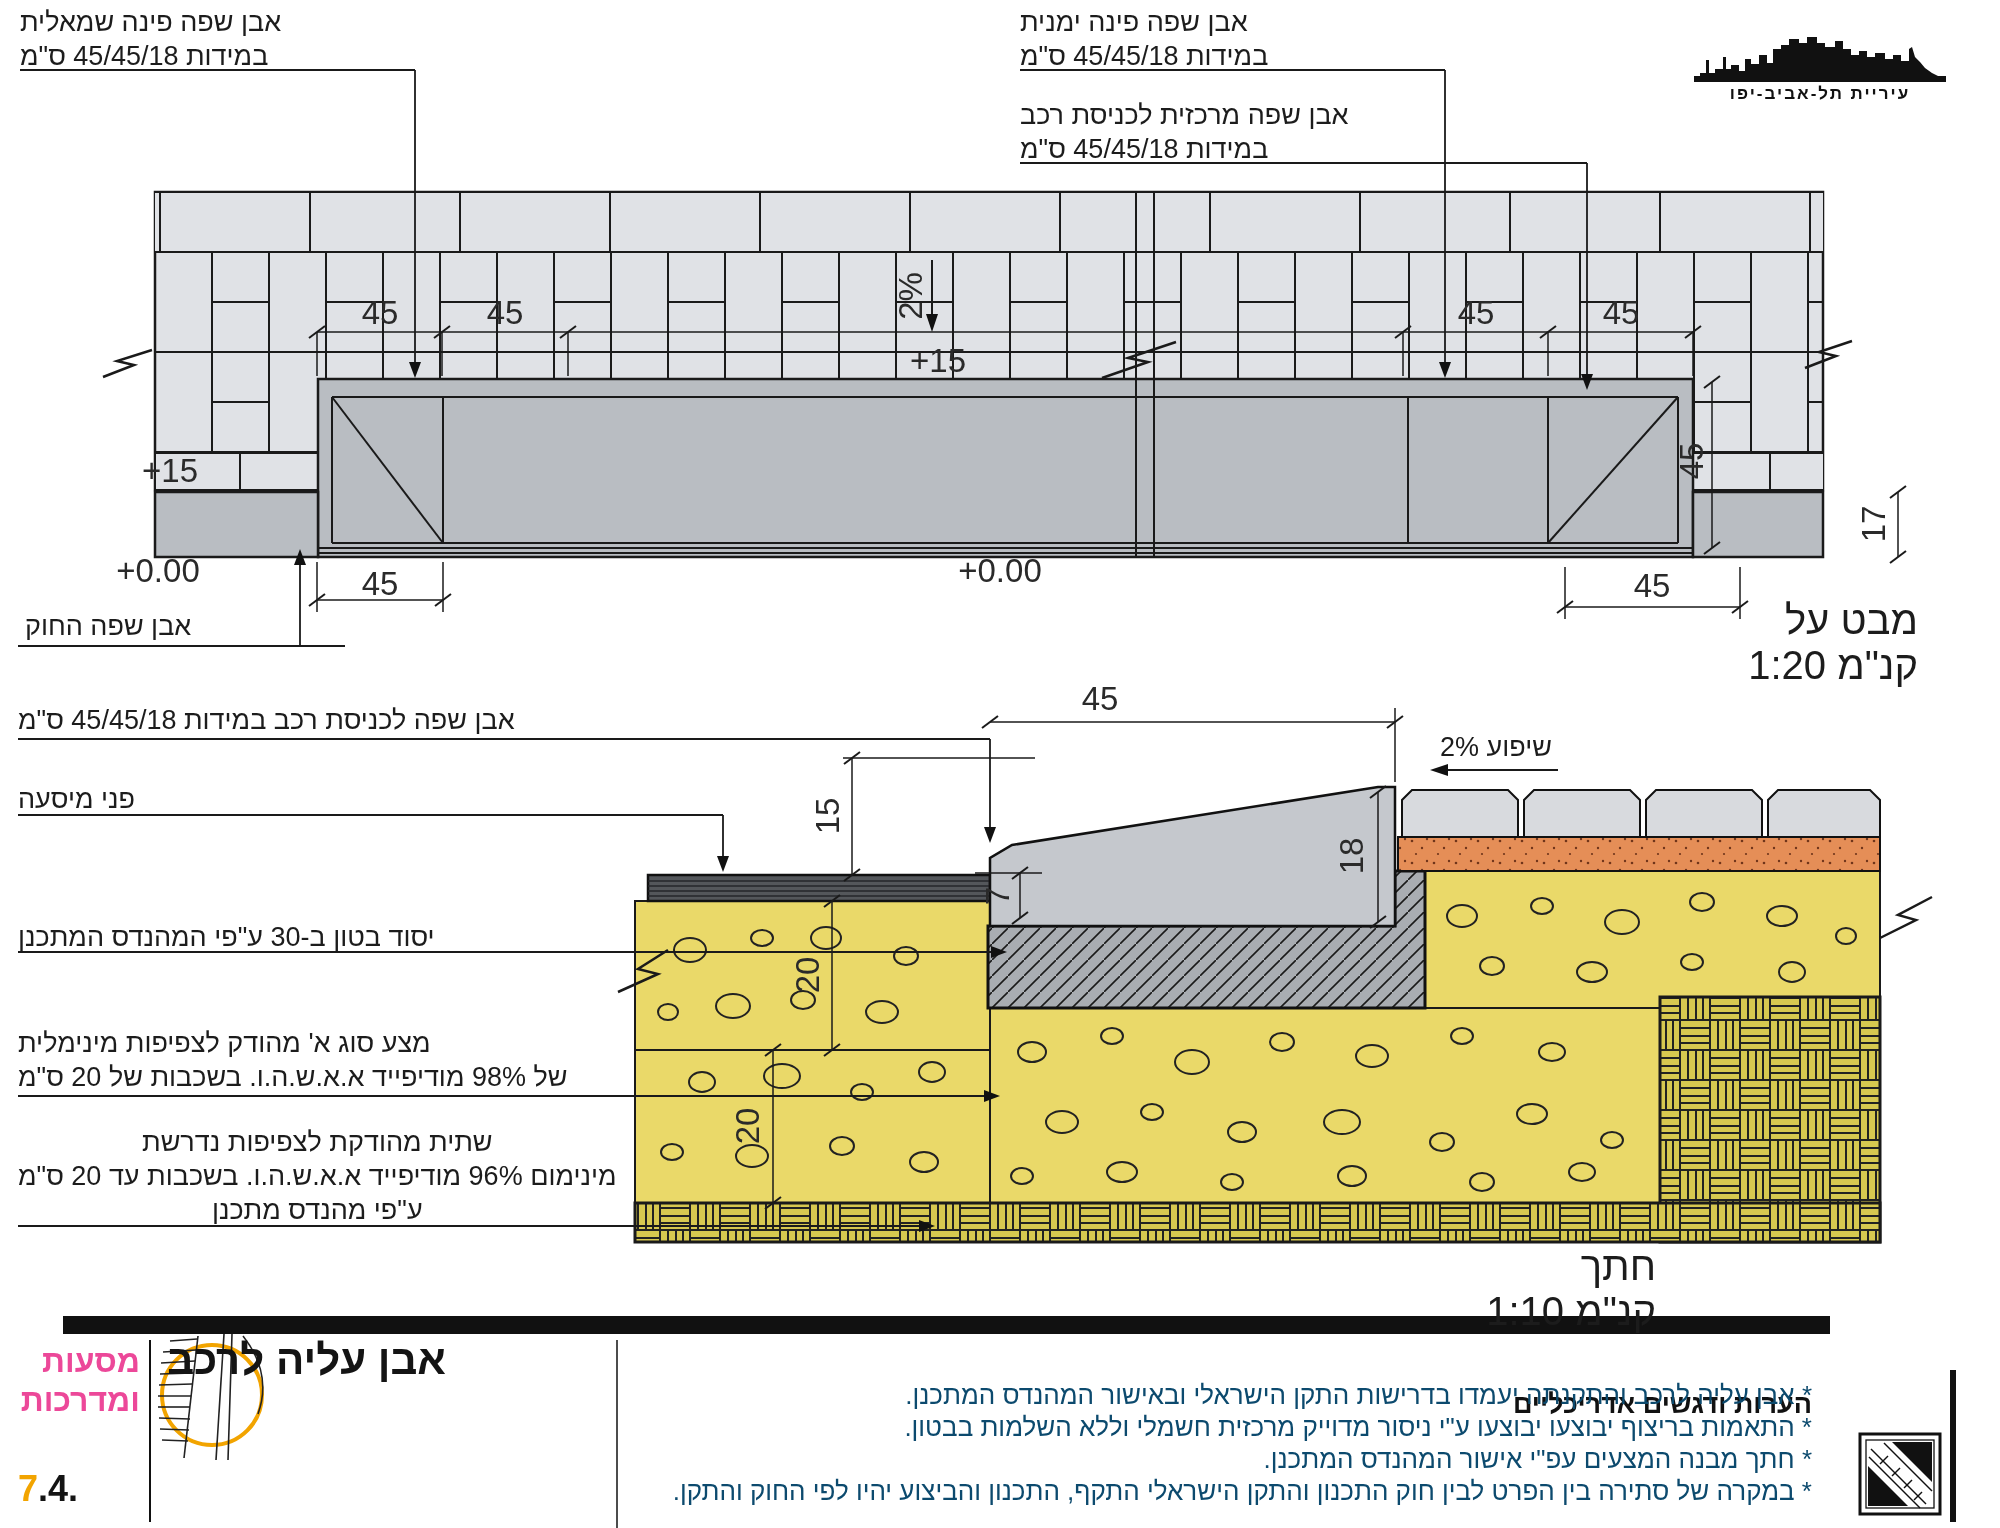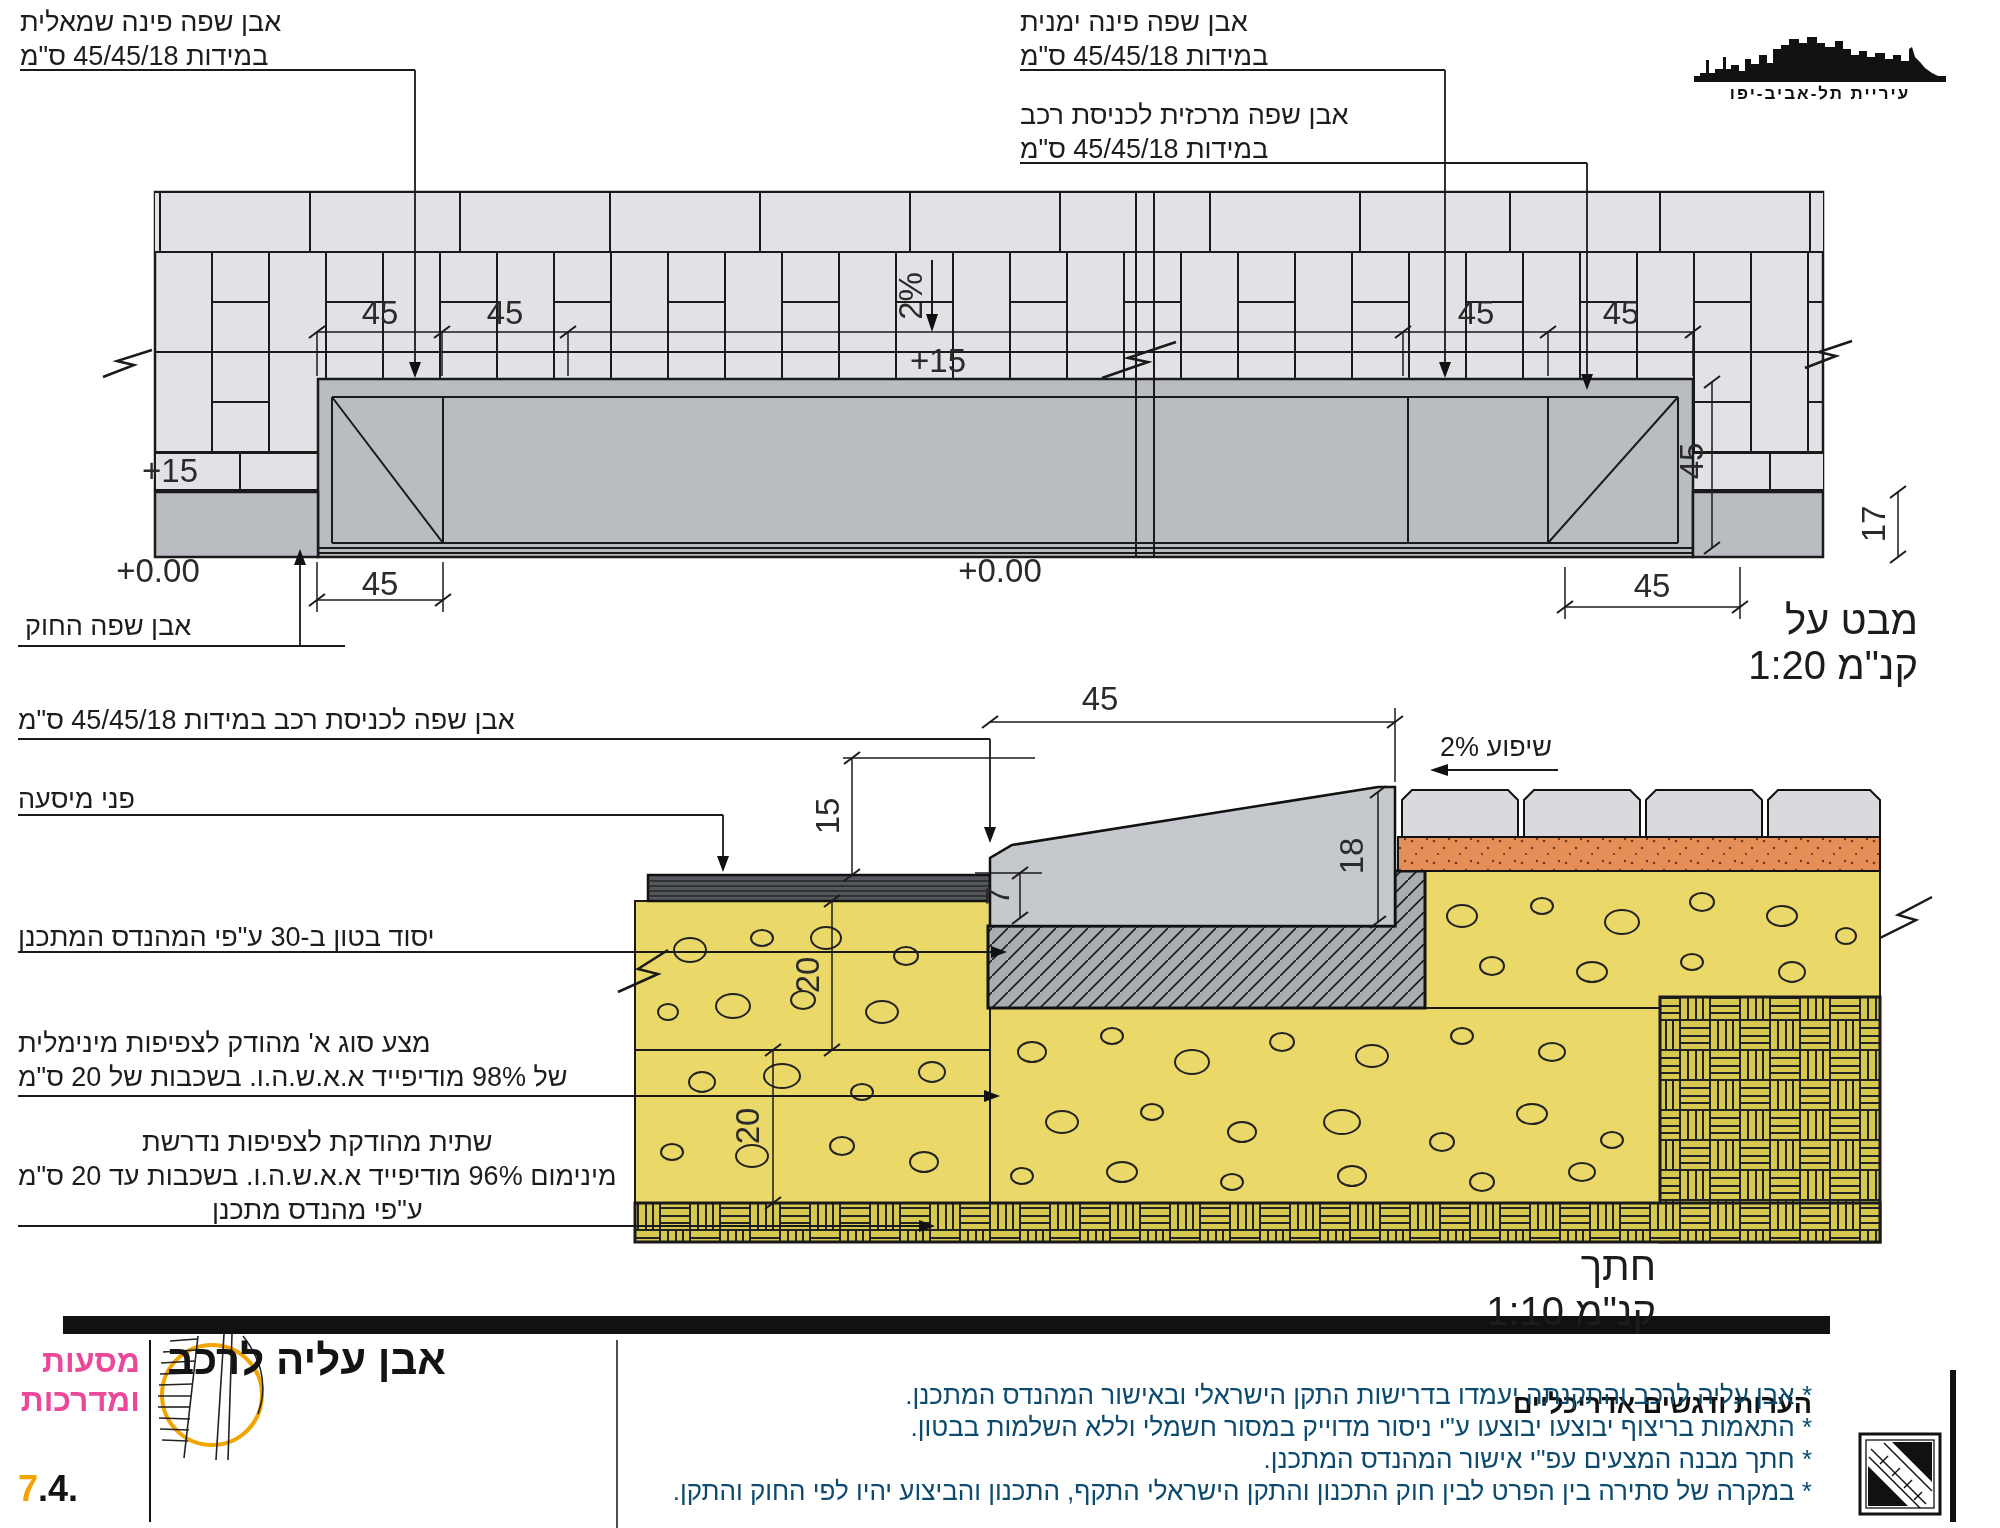--- a/index.html
+++ b/index.html
@@ -385,17 +385,17 @@
 <div class="abs tb-cat he" style="left:8px;top:1342px;width:132px;">
   <div>מסעות</div>
   <div>ומדרכות</div>
 </div>
 <span class="abs tb-title he" style="right:1510px;top:1336px;">אבן עליה לרכב</span>
 <div class="abs tb-page" style="left:18px;top:1468px;">
   <span style="color:#f2a400;">7</span><span>.4.</span>
 </div>
 <span class="abs note-h he" style="right:144px;top:1389px;">הערות ודגשים אדריכליים</span>
 <span class="abs note he" style="right:144px;top:1380px;">* אבן עליה לרכב והתקנתה יעמדו בדרישות התקן הישראלי ובאישור המהנדס המתכנן.</span>
-<span class="abs note he" style="right:144px;top:1412px;">* התאמות בריצוף יבוצעו יבוצעו ע"י ניסור מדוייק במסור חשמלי וללא השלמות בבטון.</span>
+<span class="abs note he" style="right:144px;top:1412px;">* התאמות בריצוף יבוצעו יבוצעו ע"י ניסור מדוייק מרכזית חשמלי וללא השלמות בבטון.</span>
 <span class="abs note he" style="right:144px;top:1444px;">* חתך מבנה המצעים עפ"י אישור המהנדס המתכנן.</span>
 <span class="abs note he" style="right:144px;top:1476px;">* במקרה של סתירה בין הפרט לבין חוק התכנון והתקן הישראלי התקף, התכנון והביצוע יהיו לפי החוק והתקן.</span>
 
 </div>
 
 </body></html>

